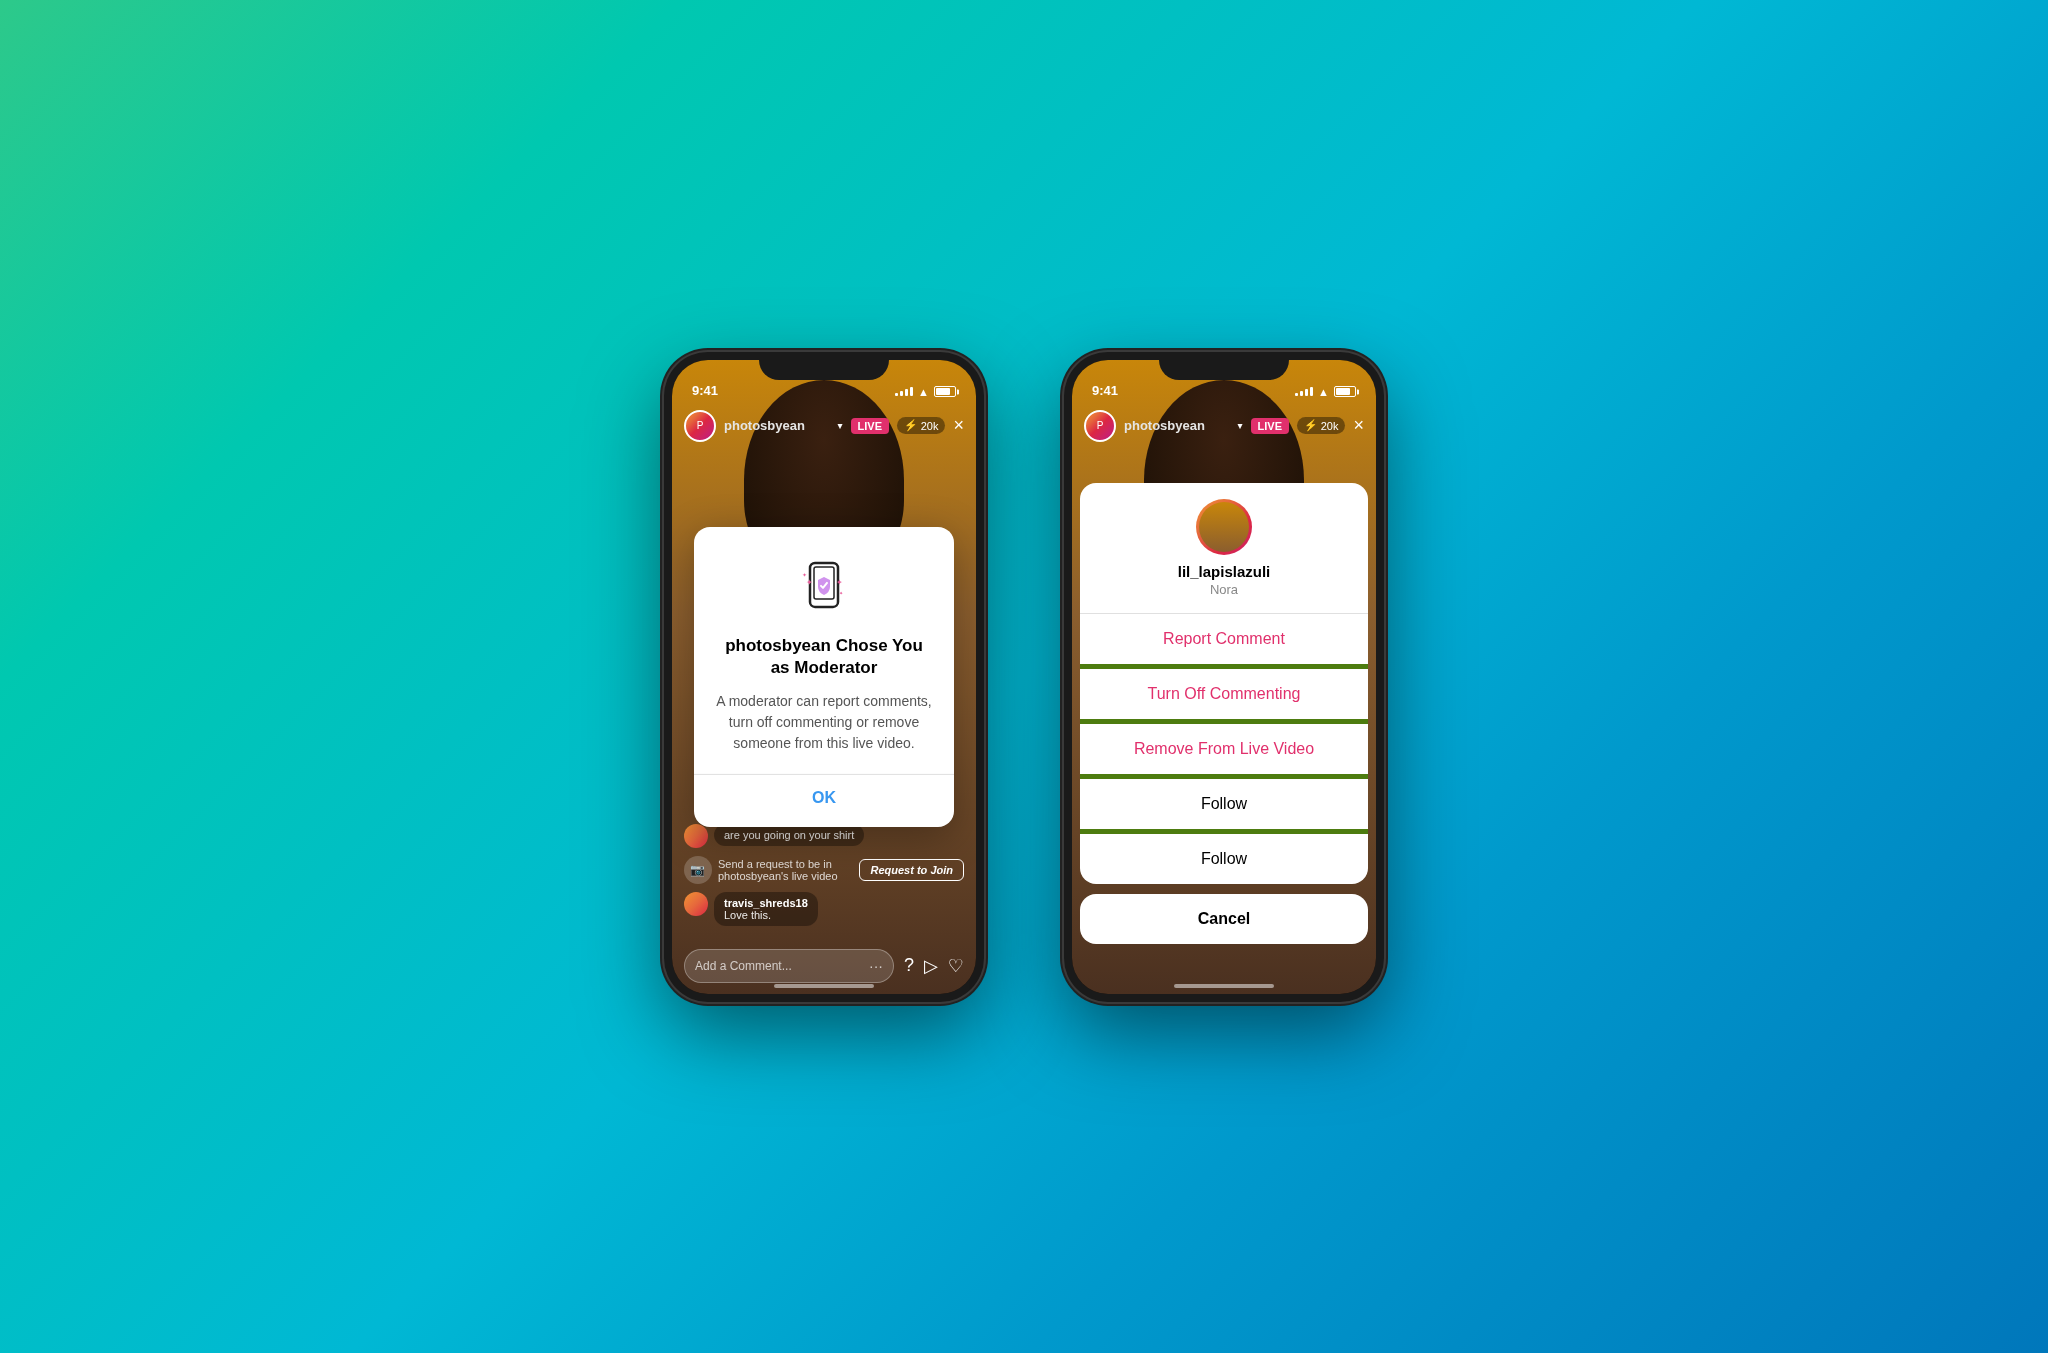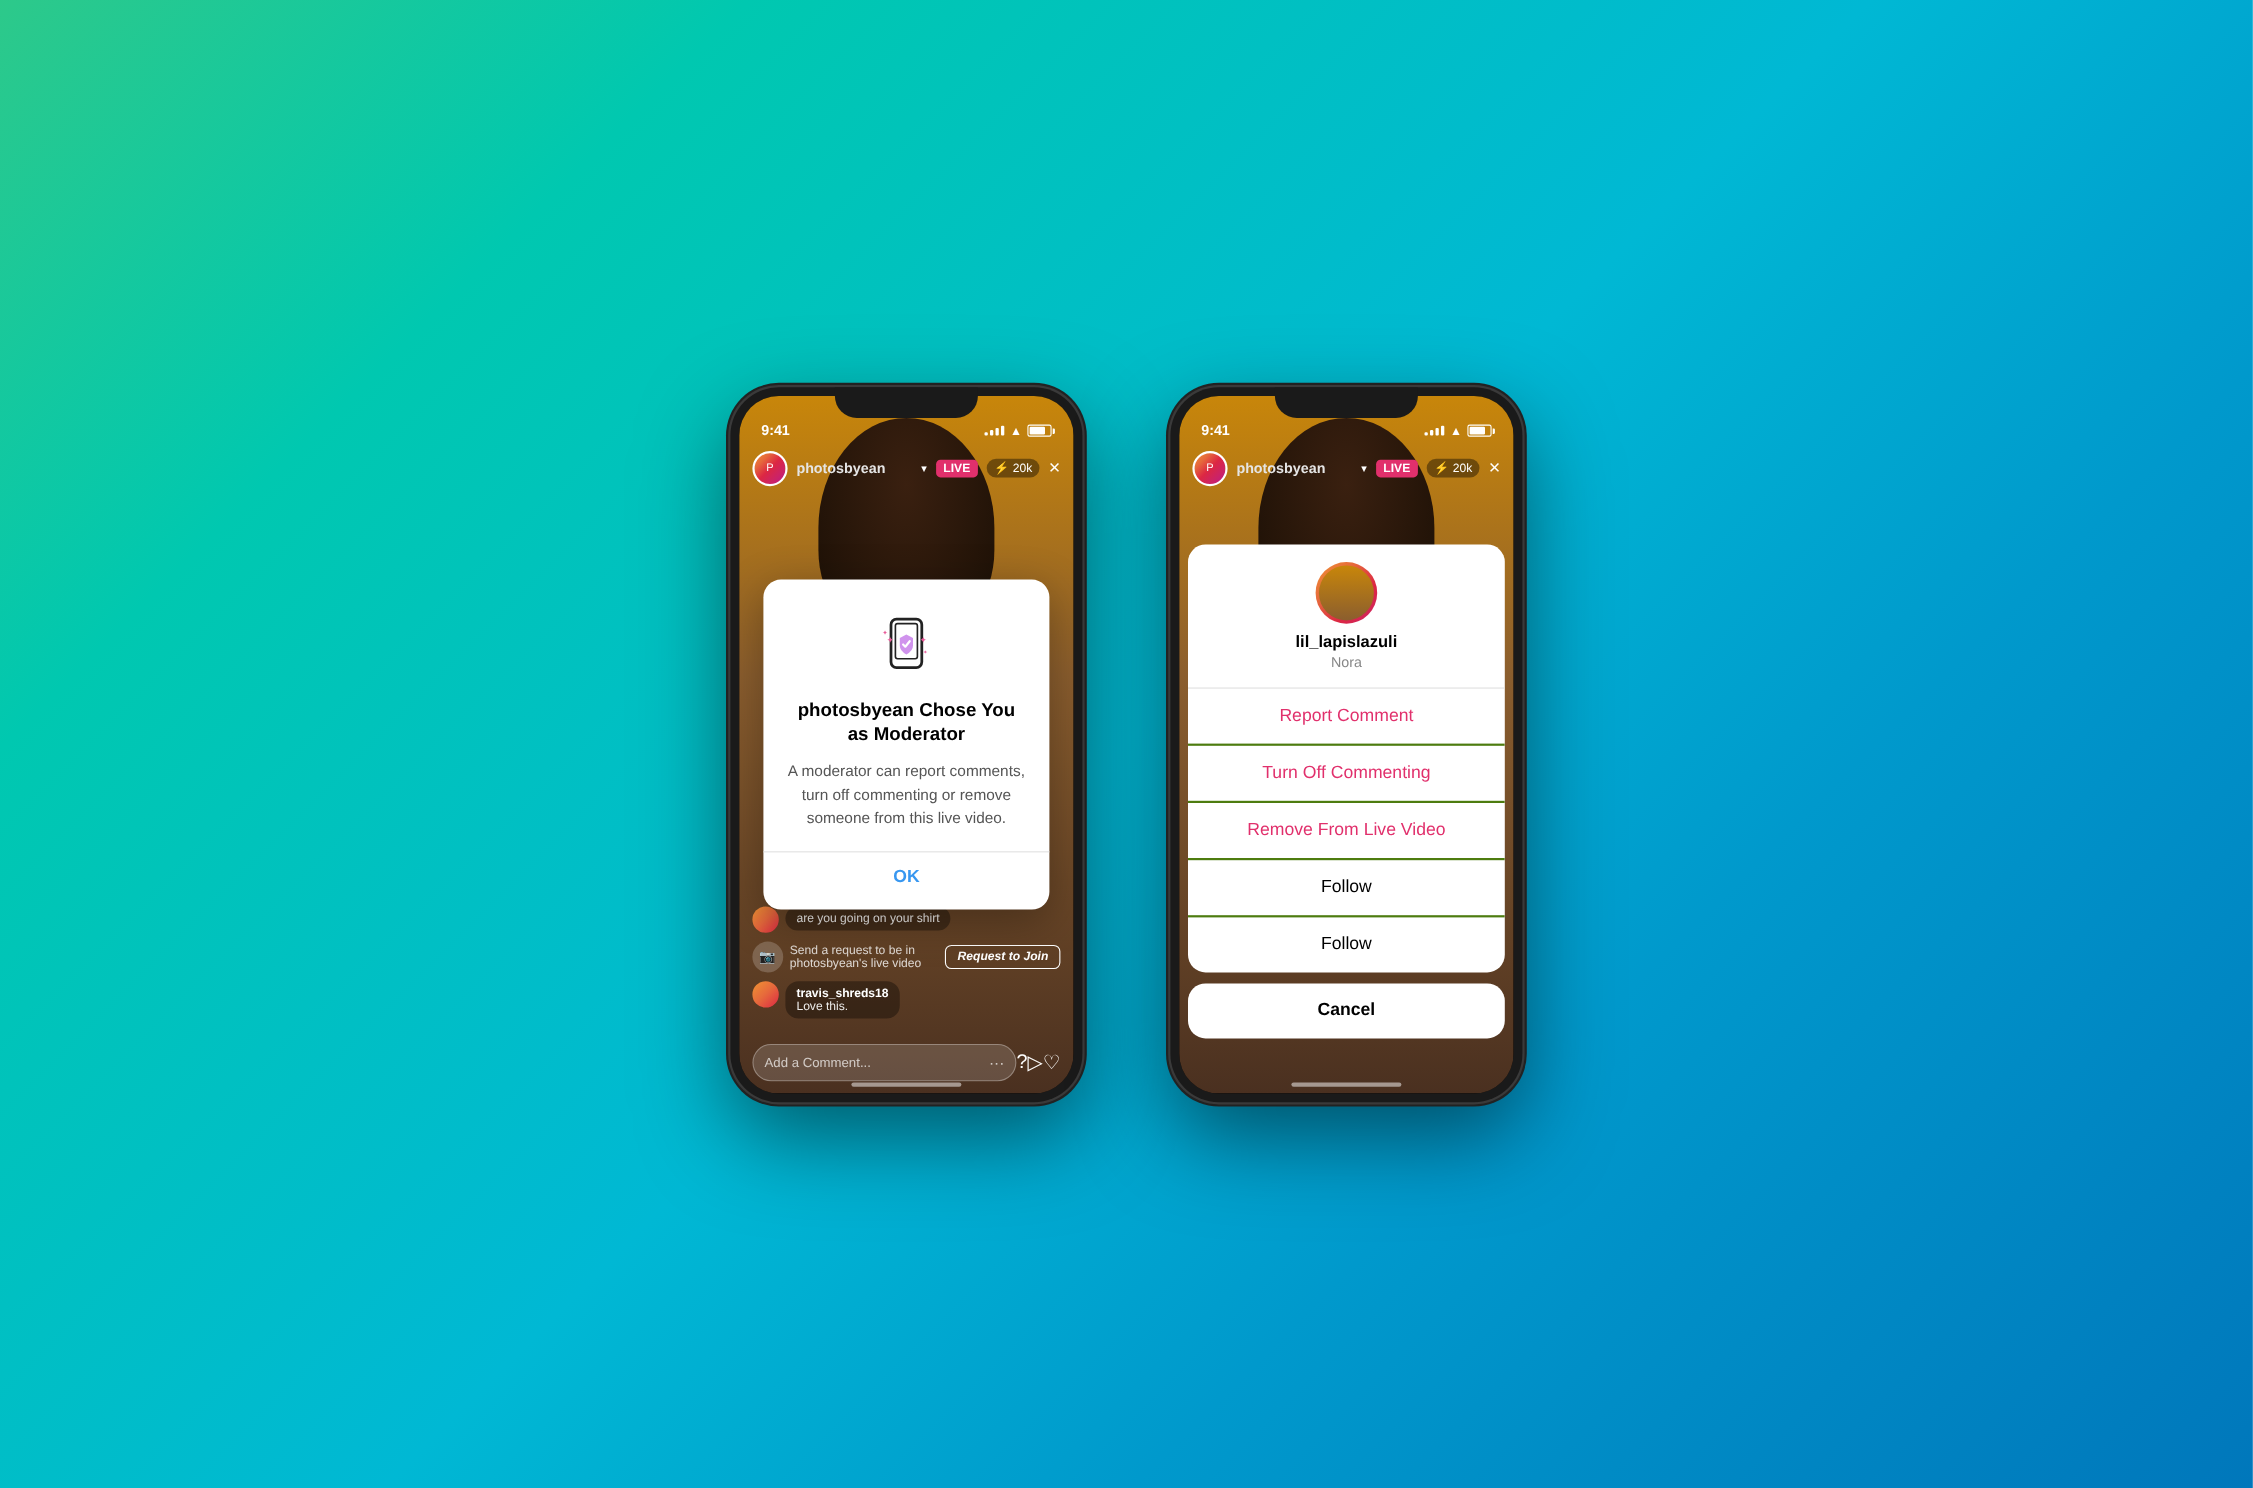--- a/index.html
+++ b/index.html
@@ -303,20 +303,21 @@
     }
 
     
     .bottom-bar {
       position: absolute;
       bottom: 0; left: 0; right: 0;
       height: 56px;
       padding: 8px 12px;
       display: flex;
       align-items: center;
+      gap: 10px;
       z-index: 10;
       justify-content: flex-end;
     }
 
     .comment-input {
       flex: 1;
       height: 34px;
       background: rgba(255,255,255,0.15);
       border: 1px solid rgba(255,255,255,0.3);
       border-radius: 17px;
@@ -465,21 +466,21 @@
 
     .action-realname {
       font-size: 13px;
       color: #888;
       margin-top: 2px;
     }
 
     .action-item {
       padding: 16px;
       text-align: center;
-      border-bottom: 2px solid #4d7c0f;
+      border-bottom: 5px solid #4d7c0f;
       font-size: 16px;
       cursor: pointer;
     }
 
     .action-item:last-child {
       border-bottom: none;
     }
 
     .action-item-red {
       color: #e1306c;

